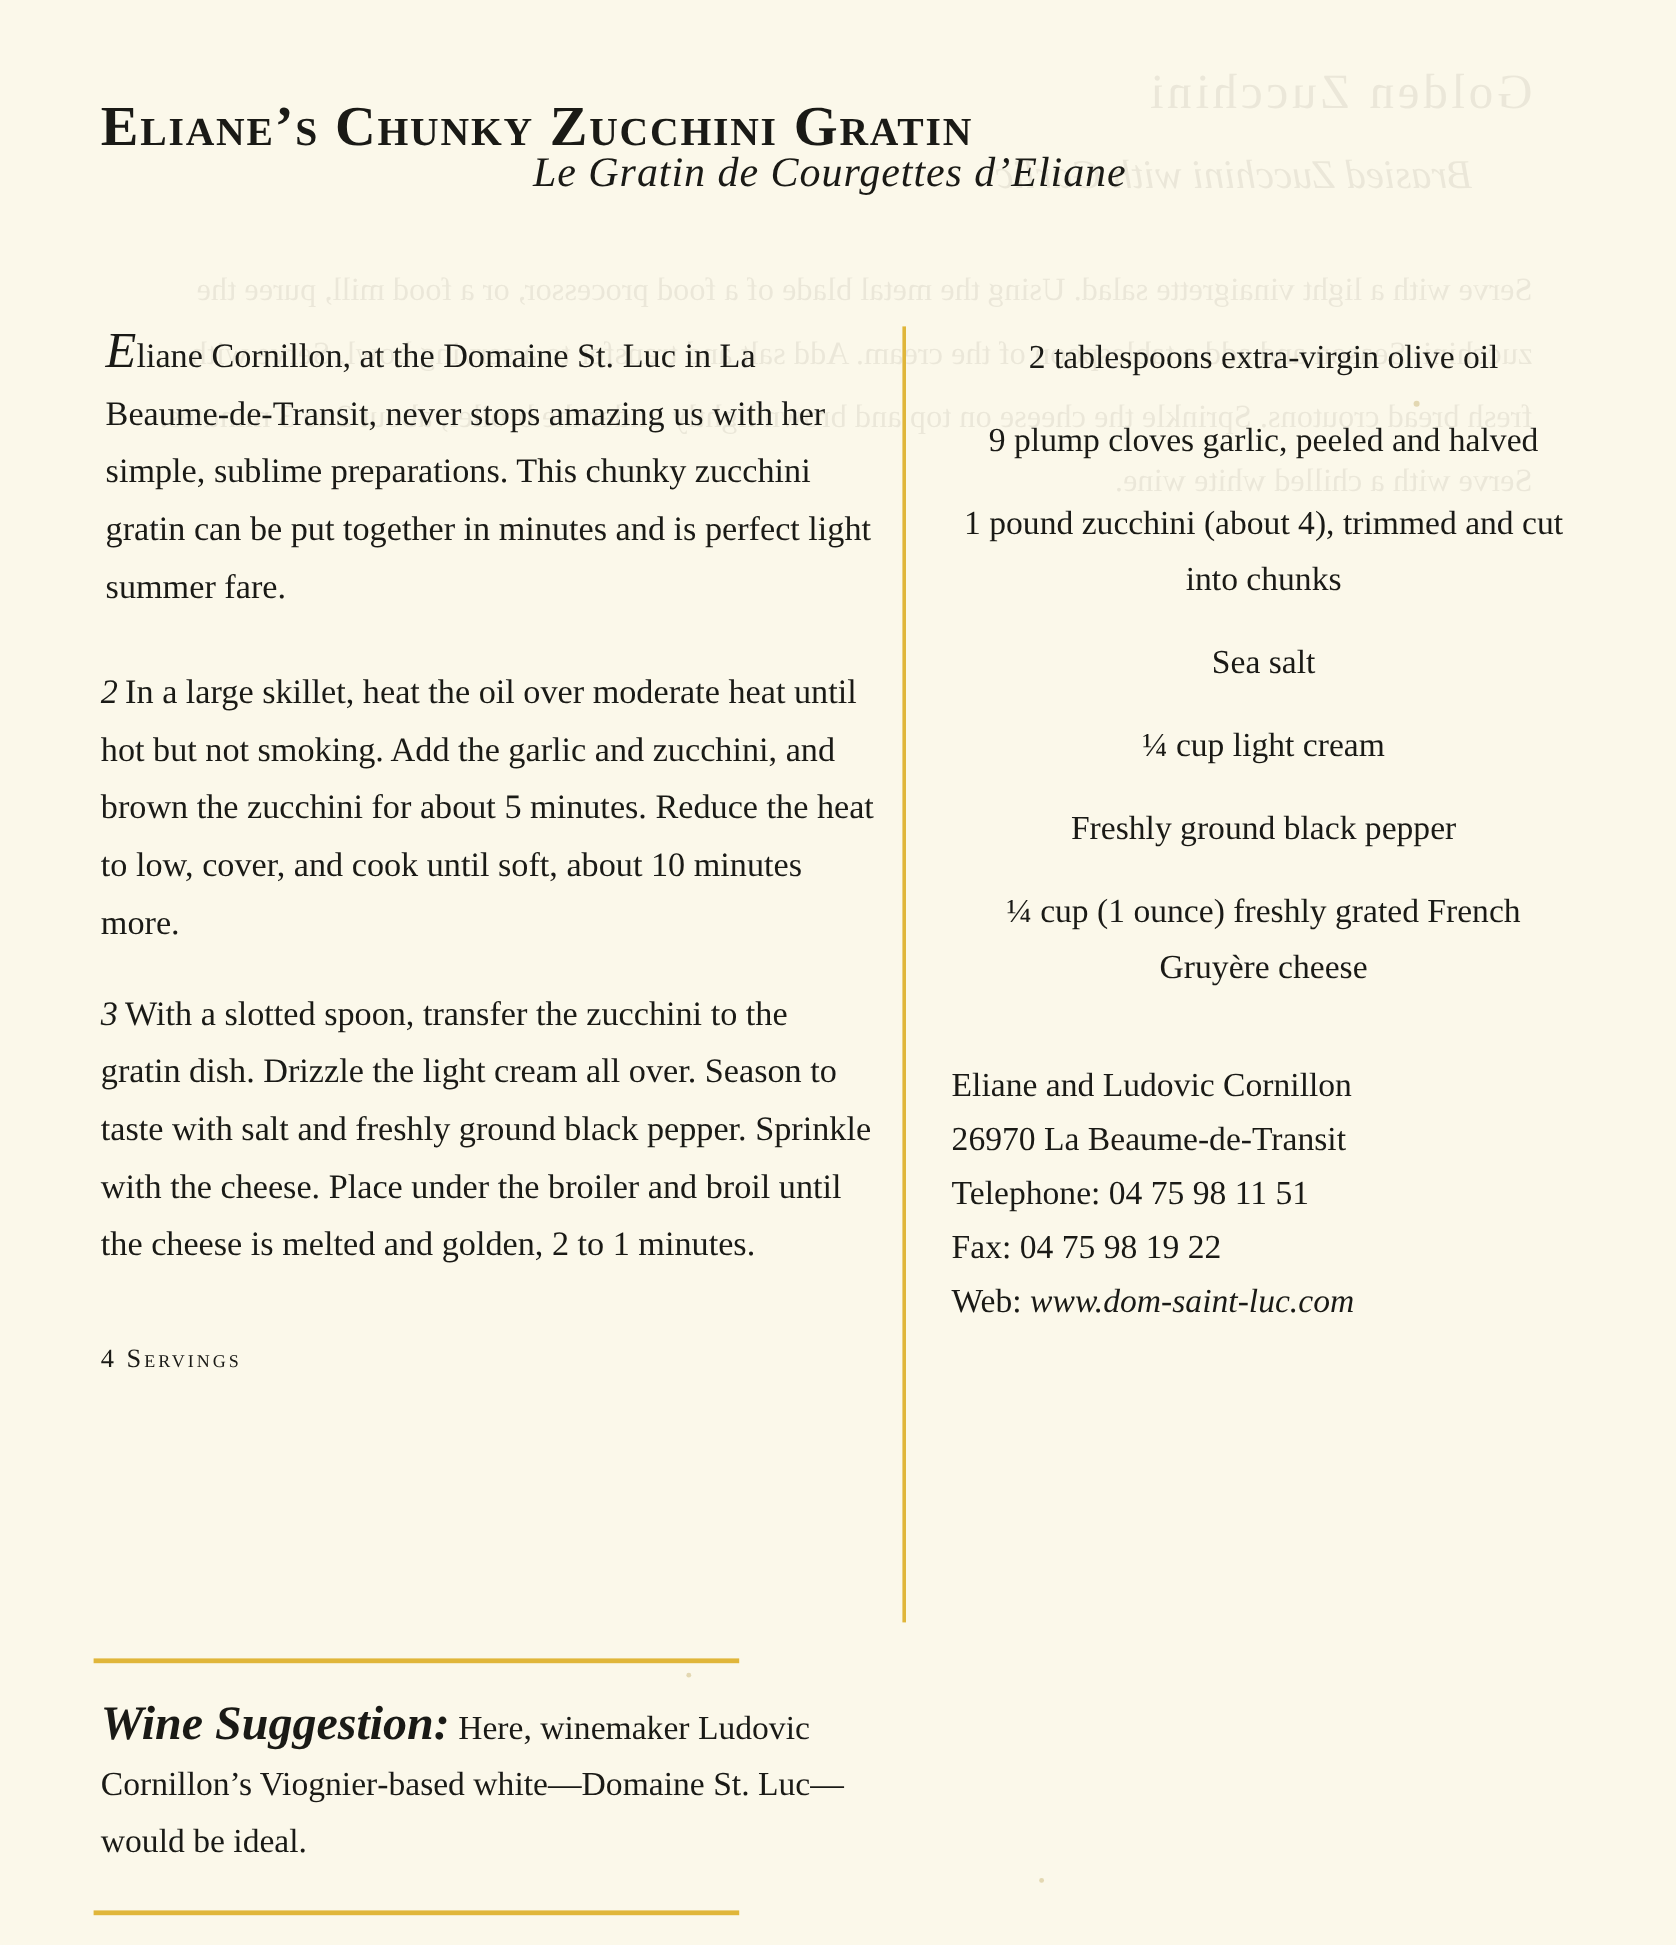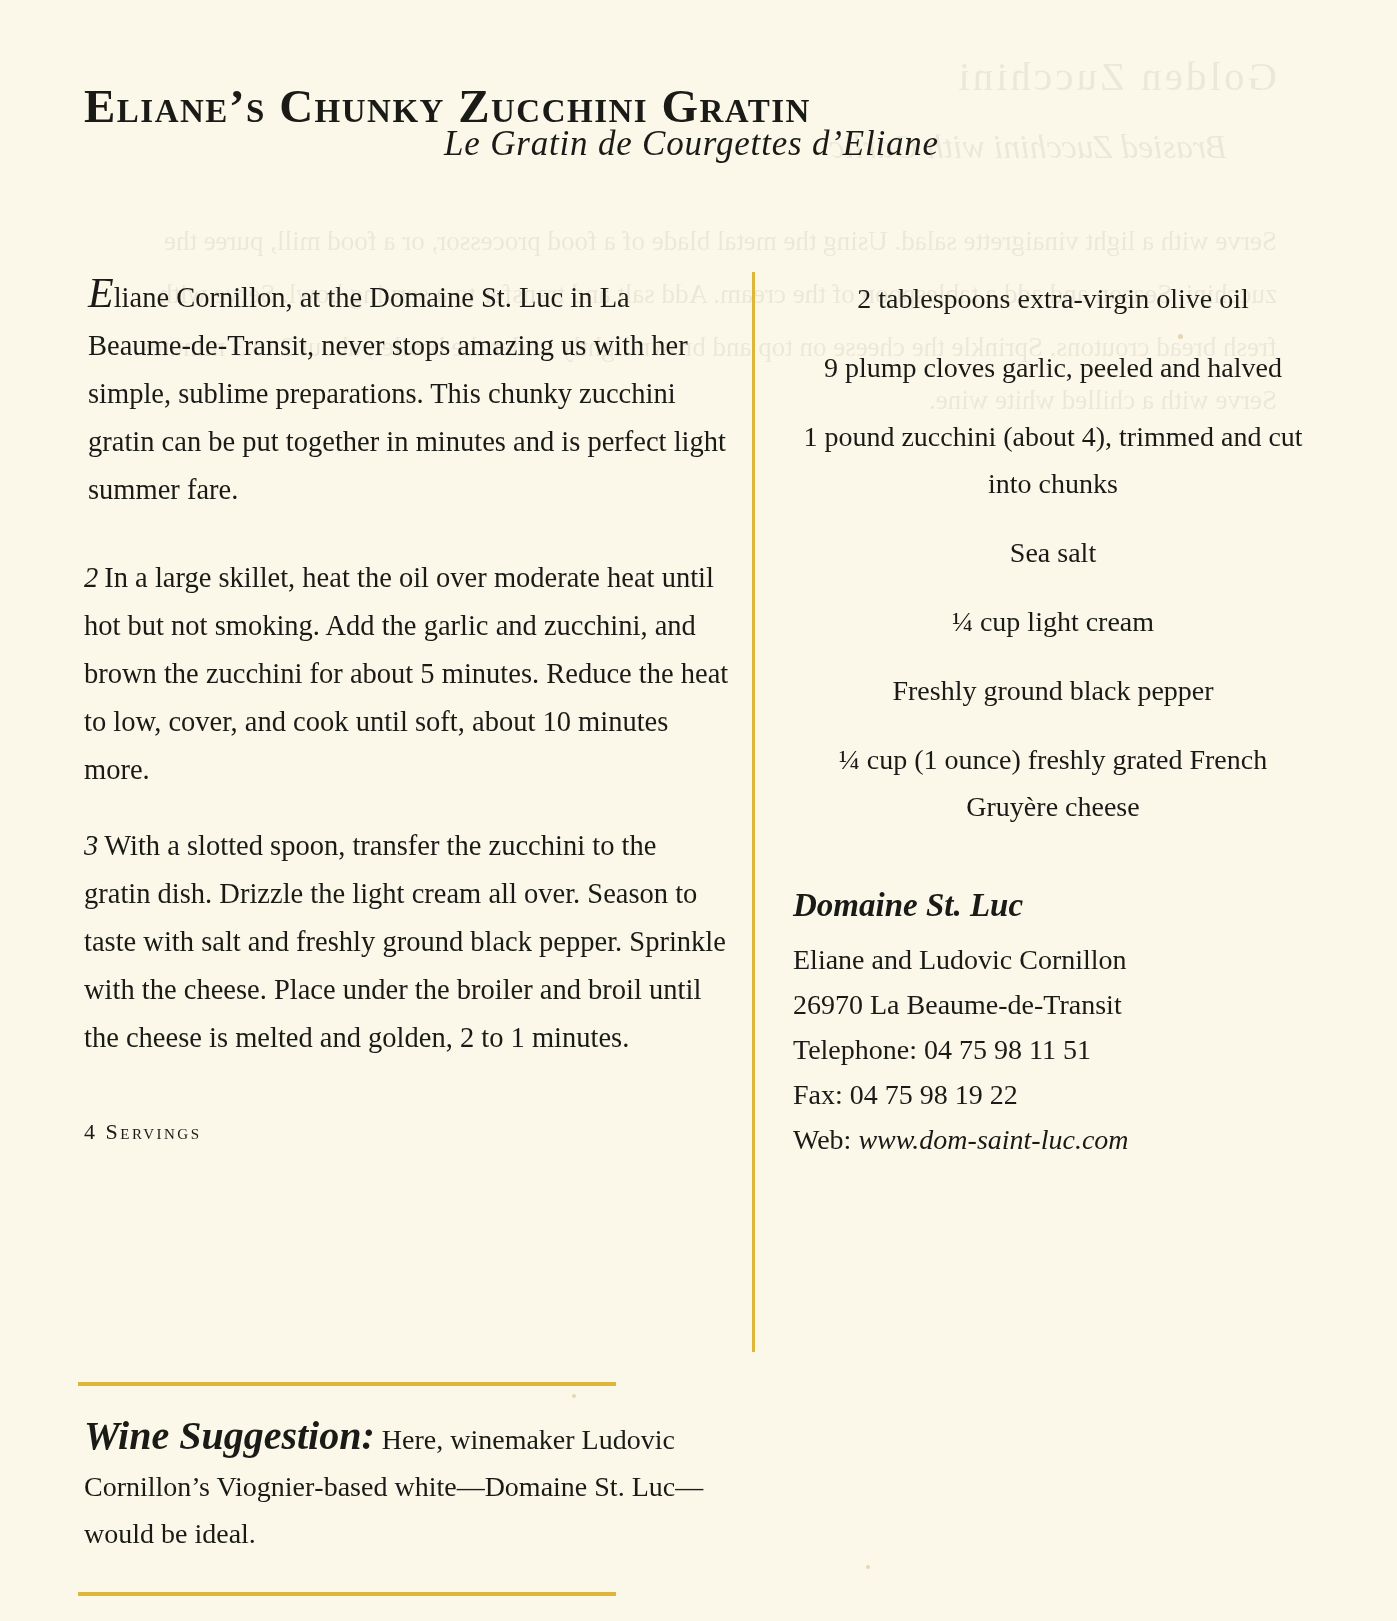--- a/index.html
+++ b/index.html
@@ -218,21 +218,20 @@
 
     <p class="ingredient">2 tablespoons extra‐virgin olive oil</p>
     <p class="ingredient">9 plump cloves garlic, peeled and halved</p>
     <p class="ingredient">1 pound zucchini (about 4), trimmed and cut into chunks</p>
     <p class="ingredient">Sea salt</p>
     <p class="ingredient">¼ cup light cream</p>
     <p class="ingredient">Freshly ground black pepper</p>
     <p class="ingredient">¼ cup (1 ounce) freshly grated French Gruyère cheese</p>
 
     <div class="producer">
-      <div class="pname">Domaine St. Luc</div>
       <div class="pline">Eliane and Ludovic Cornillon</div>
       <div class="pline">26970 La Beaume‐de‐Transit</div>
       <div class="pline">Telephone: 04 75 98 11 51</div>
       <div class="pline">Fax: 04 75 98 19 22</div>
       <div class="pline web"><span>Web:</span> <em>www.dom-saint-luc.com</em></div>
     </div>
   </div>
 
   <div class="rule rule-top"></div>
   <div class="wine">

